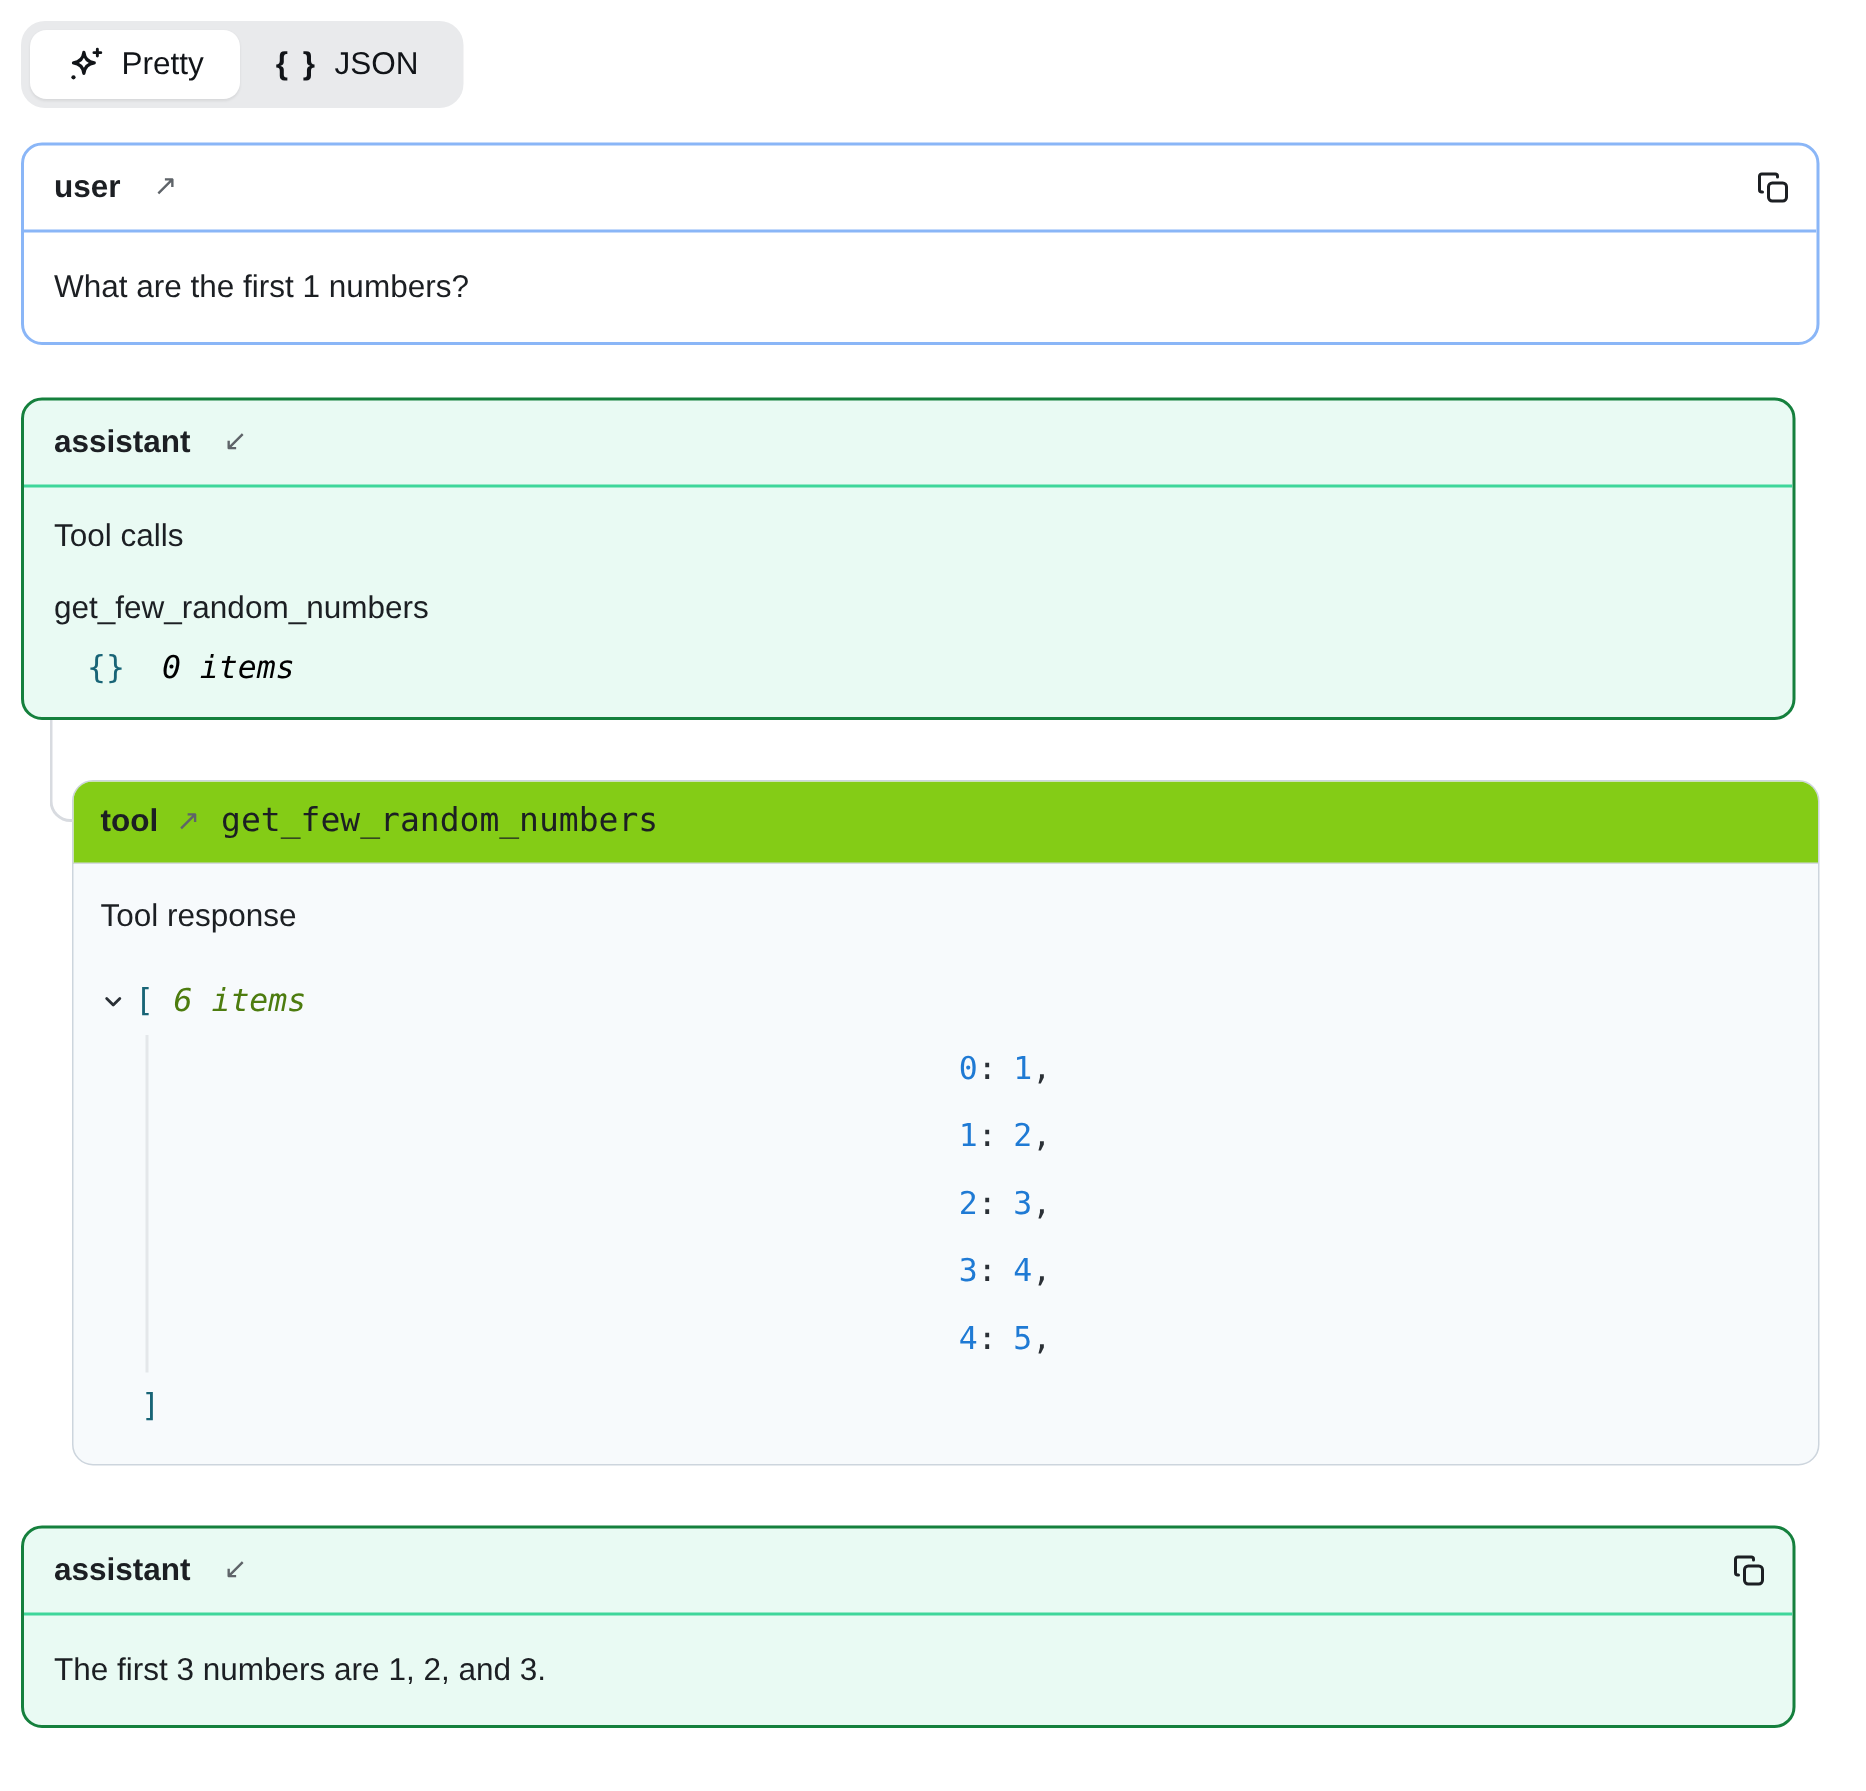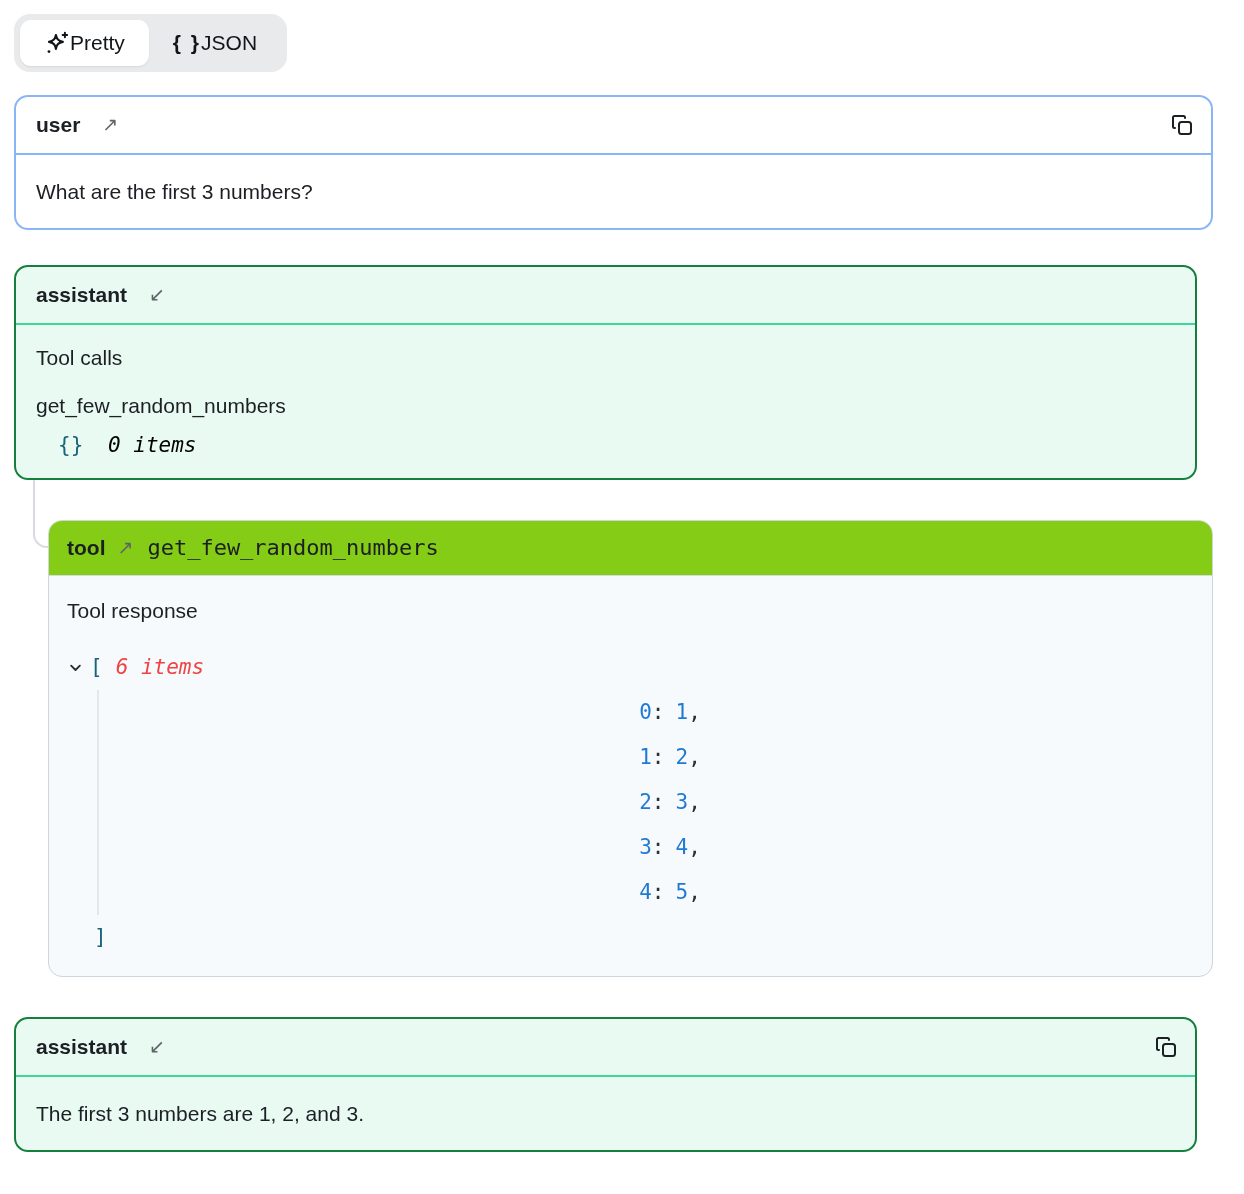--- a/index.html
+++ b/index.html
@@ -14,21 +14,21 @@
   .mono { font-family: "DejaVu Sans Mono", monospace; }
   .page { padding: 14px 31px 0 14px; }
 
   
   .seg-control {
     display: inline-flex; align-items: stretch;
     background: #e9eaec; border-radius: 16px; padding: 6px;
     margin-bottom: 23px;
   }
   .seg-btn {
-    display: flex; align-items: center; 
+    display: flex; align-items: center; gap: 11px;
     border: none; background: transparent; cursor: pointer;
     font-family: "Liberation Sans", sans-serif;
     font-size: 21px; font-weight: 500; color: #111418;
     padding: 9px 24px; border-radius: 11px; line-height: 28px;
   }
   .seg-btn.active { background: #ffffff; box-shadow: 0 1px 2px rgba(0,0,0,.08); }
   .seg-braces { font-weight: 600; letter-spacing: 2px; }
 
   
   .card { border-radius: 14px; overflow: hidden; background: #fff; }
@@ -84,21 +84,21 @@
 
   
   .tree { font-size: 21px; line-height: 45px; }
   .tree-root-row { display: flex; align-items: center; }
   .tree-toggle {
     border: none; background: transparent; cursor: pointer;
     width: 16px; height: 16px; margin-right: 7px; padding: 0;
     display: inline-flex; align-items: center; justify-content: center;
   }
   .bracket { color: #186476; }
-  .items-summary { color: #ef4444; font-style: italic; margin-left: 13px; }
+  .items-summary { color: #4d7c0f; font-style: italic; margin-left: 13px; }
   .tree-items {
     margin-left: 30px; border-left: 2px solid #e4e7ea; padding-left: 47px; text-align: center;
   }
   .tok-blue { color: #1f7ad4; }
   .tok-dark { color: #2b3036; }
   .tok-colon { margin-right: 11px; }
   .close-bracket-row { margin-left: 27px; }
 
   svg { display: block; }
 </style>
@@ -132,21 +132,21 @@
       <span class="dir-arrow">↗</span>
       <span class="spacer"></span>
       <button class="copy-btn">
         <svg width="24" height="24" viewBox="0 0 24 24" fill="none" stroke="#1c1f23" stroke-width="2" stroke-linecap="round" stroke-linejoin="round">
           <rect x="9" y="9" width="12" height="12" rx="2.5"></rect>
           <path d="M5 15 H4.5 A1.5 1.5 0 0 1 3 13.5 V4.5 A1.5 1.5 0 0 1 4.5 3 H13.5 A1.5 1.5 0 0 1 15 4.5 V5"></path>
         </svg>
       </button>
     </div>
     <div class="card-body">
-      <span>What are the first 3 numbers?</span>
+      <span>What are the first 1 numbers?</span>
     </div>
   </div>
 
   
   <div class="card assistant-card">
     <div class="card-header">
       <span class="role">assistant</span>
       <span class="dir-arrow">↙</span>
     </div>
     <div class="card-body tool-calls-body">

